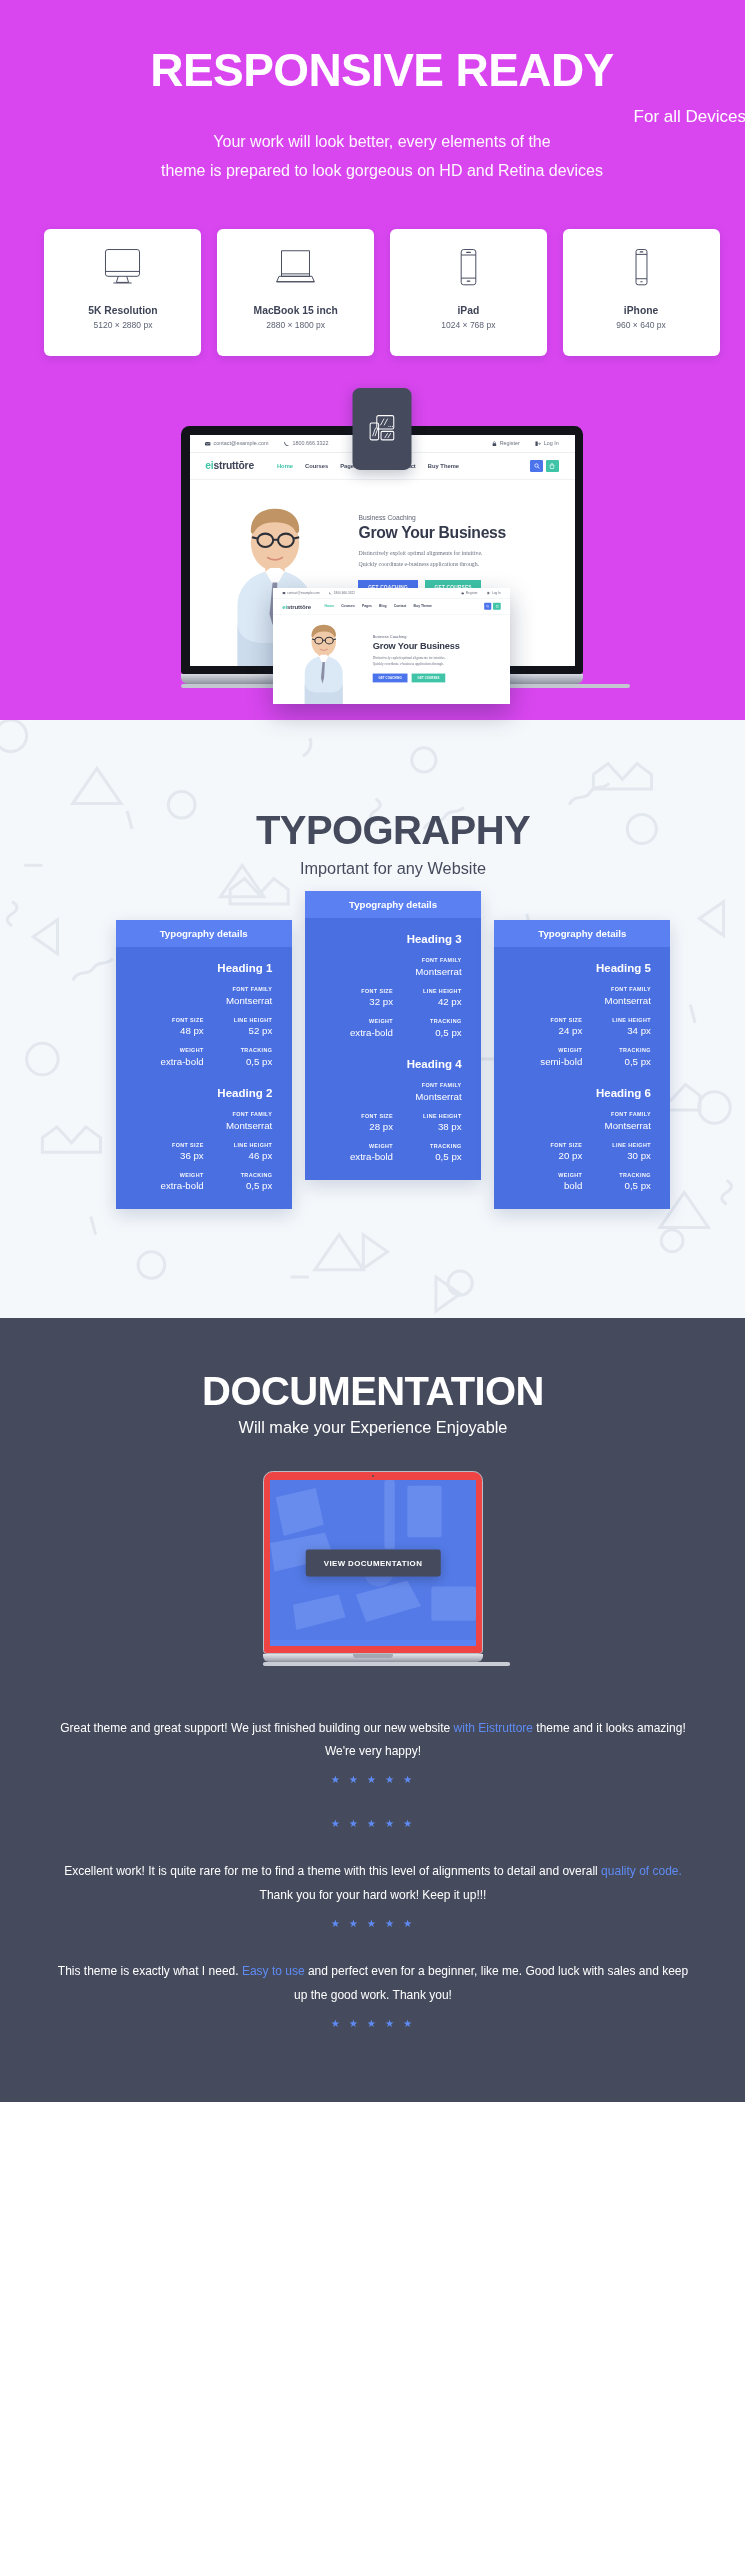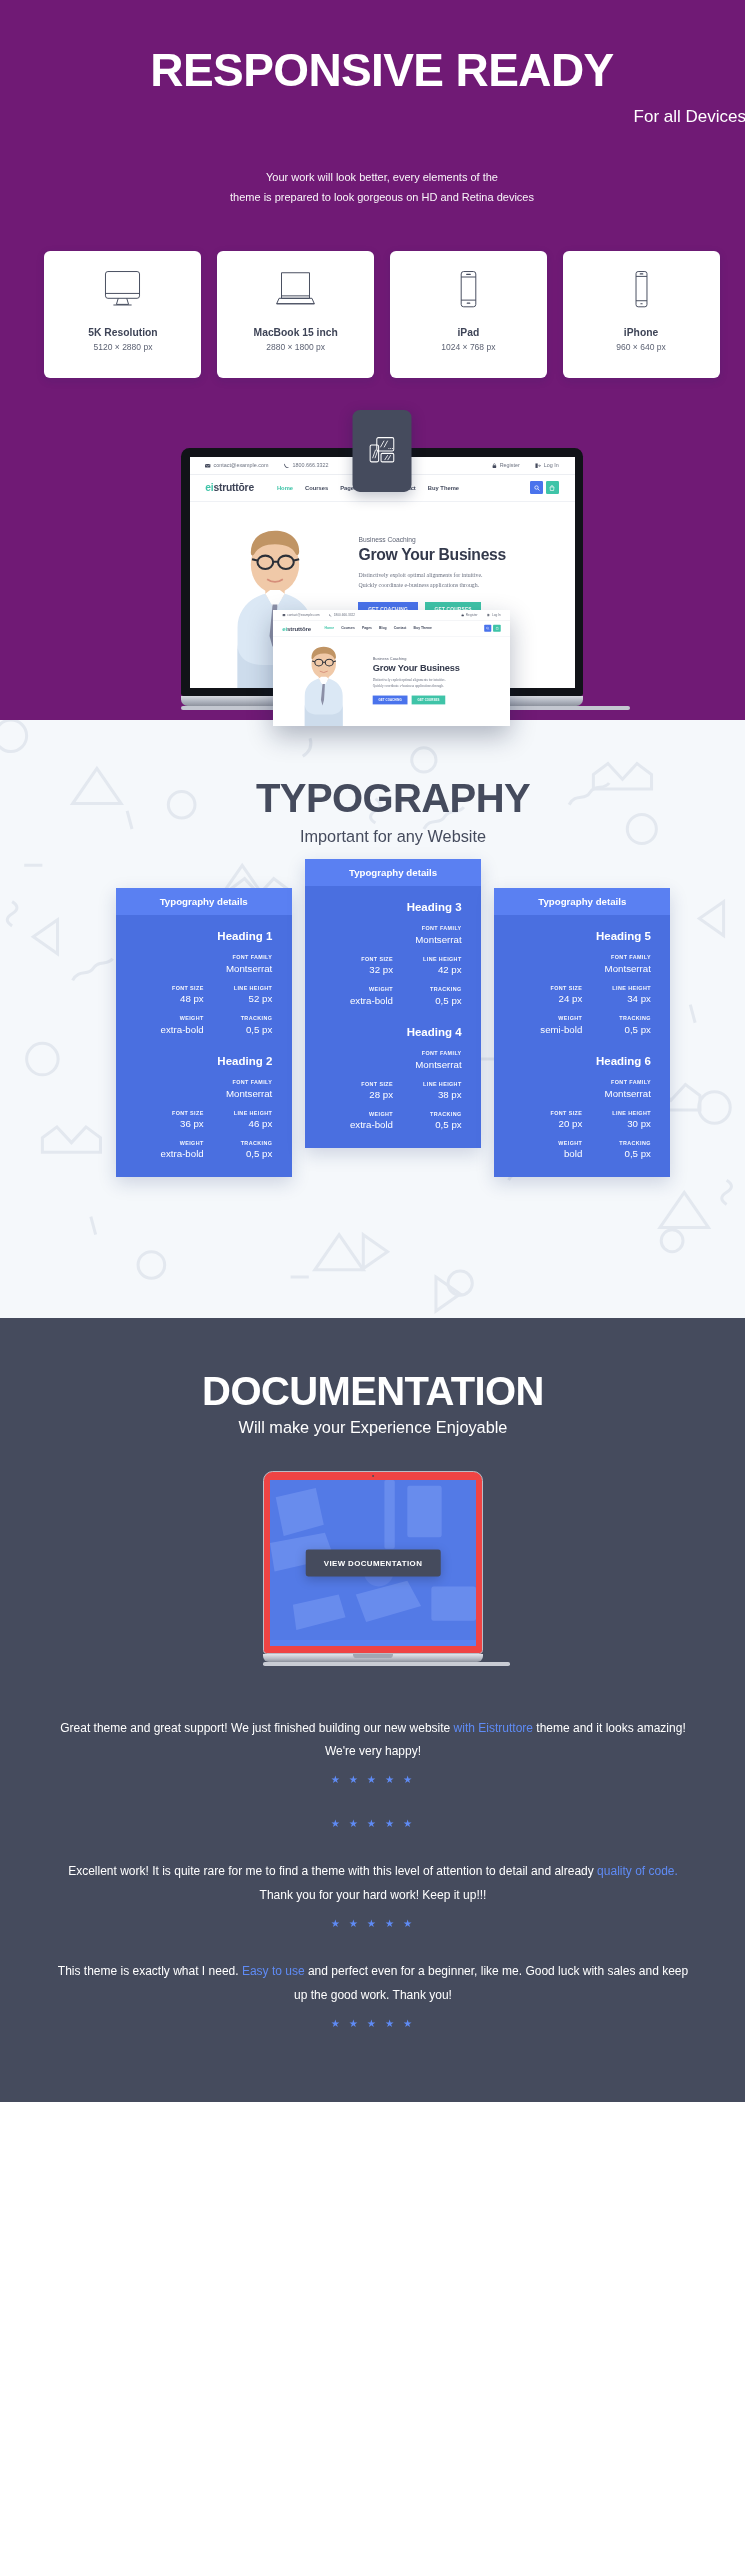--- a/index.html
+++ b/index.html
@@ -6,45 +6,44 @@
   html,body{width:746px;}
   body{
     font-family:"Liberation Sans", sans-serif;
     background:#ffffff;
     -webkit-font-smoothing:antialiased;
   }
   .page{width:746px;position:relative;overflow:hidden;}
 
   
   .hero{
-    background:#701a75;
+    background:#d946ef;
     padding:47px 0 0 18px;
     position:relative;
     height:720px;
   }
   .hero-title{
     font-size:46px;
     font-weight:bold;
     color:#ffffff;
     text-align:center;
     letter-spacing:-0.6px;
     line-height:1.02;
   }
   .hero-sub{
     font-size:17px;
     color:#ffffff;
     text-align:right;
     margin-top:13.3px;
     font-weight:normal;
   }
   .hero-desc{
-    margin-top:40px;
     text-align:center;
     color:#ffffff;
-    font-size:11px;
+    font-size:16px;
     line-height:1.82;
     opacity:.96;
   }
 
   
   .device-row{
     display:flex;
     justify-content:center;
     gap:15.7px;
     margin-top:44px;
@@ -194,21 +193,21 @@
   .man{position:absolute;bottom:0;left:50%;transform:translateX(-50%);}
 
   
   .typo{
     background:#f5f8fb;
     position:relative;
     height:598px;
     overflow:hidden;
   }
   .memphis{position:absolute;inset:0;opacity:1;}
-  .typo-inner{position:relative;z-index:2;padding-top:56px;margin-left:40px;}
+  .typo-inner{position:relative;z-index:2;padding-top:88px;margin-left:40px;}
   .typo-title{
     text-align:center;font-size:40px;font-weight:bold;color:#454b5d;
     letter-spacing:-0.6px;
   }
   .typo-sub{
     text-align:center;font-size:16.3px;color:#454b5d;margin-top:6px;font-weight:normal;
   }
   .typo-cards{
     display:flex;justify-content:center;align-items:flex-start;
     gap:13.3px;margin-top:42px;
@@ -871,21 +870,21 @@
         </div>
         <div class="stars">★ ★ ★ ★ ★</div>
       </div>
 
       <div class="titem">
         <div class="stars">★ ★ ★ ★ ★</div>
       </div>
 
       <div class="titem">
         <div class="ttext">
-          <span>Excellent work! It is quite rare for me to find a theme with this level of attention to detail and already </span><span class="hl">quality of code.</span><span> Thank you for your hard work! Keep it up!!!</span>
+          <span>Excellent work! It is quite rare for me to find a theme with this level of alignments to detail and overall </span><span class="hl">quality of code.</span><span> Thank you for your hard work! Keep it up!!!</span>
         </div>
         <div class="stars">★ ★ ★ ★ ★</div>
       </div>
 
       <div class="titem">
         <div class="ttext">
           <span>This theme is exactly what I need. </span><span class="hl">Easy to use</span><span> and perfect even for a beginner, like me. Good luck with sales and keep up the good work. Thank you!</span>
         </div>
         <div class="stars">★ ★ ★ ★ ★</div>
       </div>

